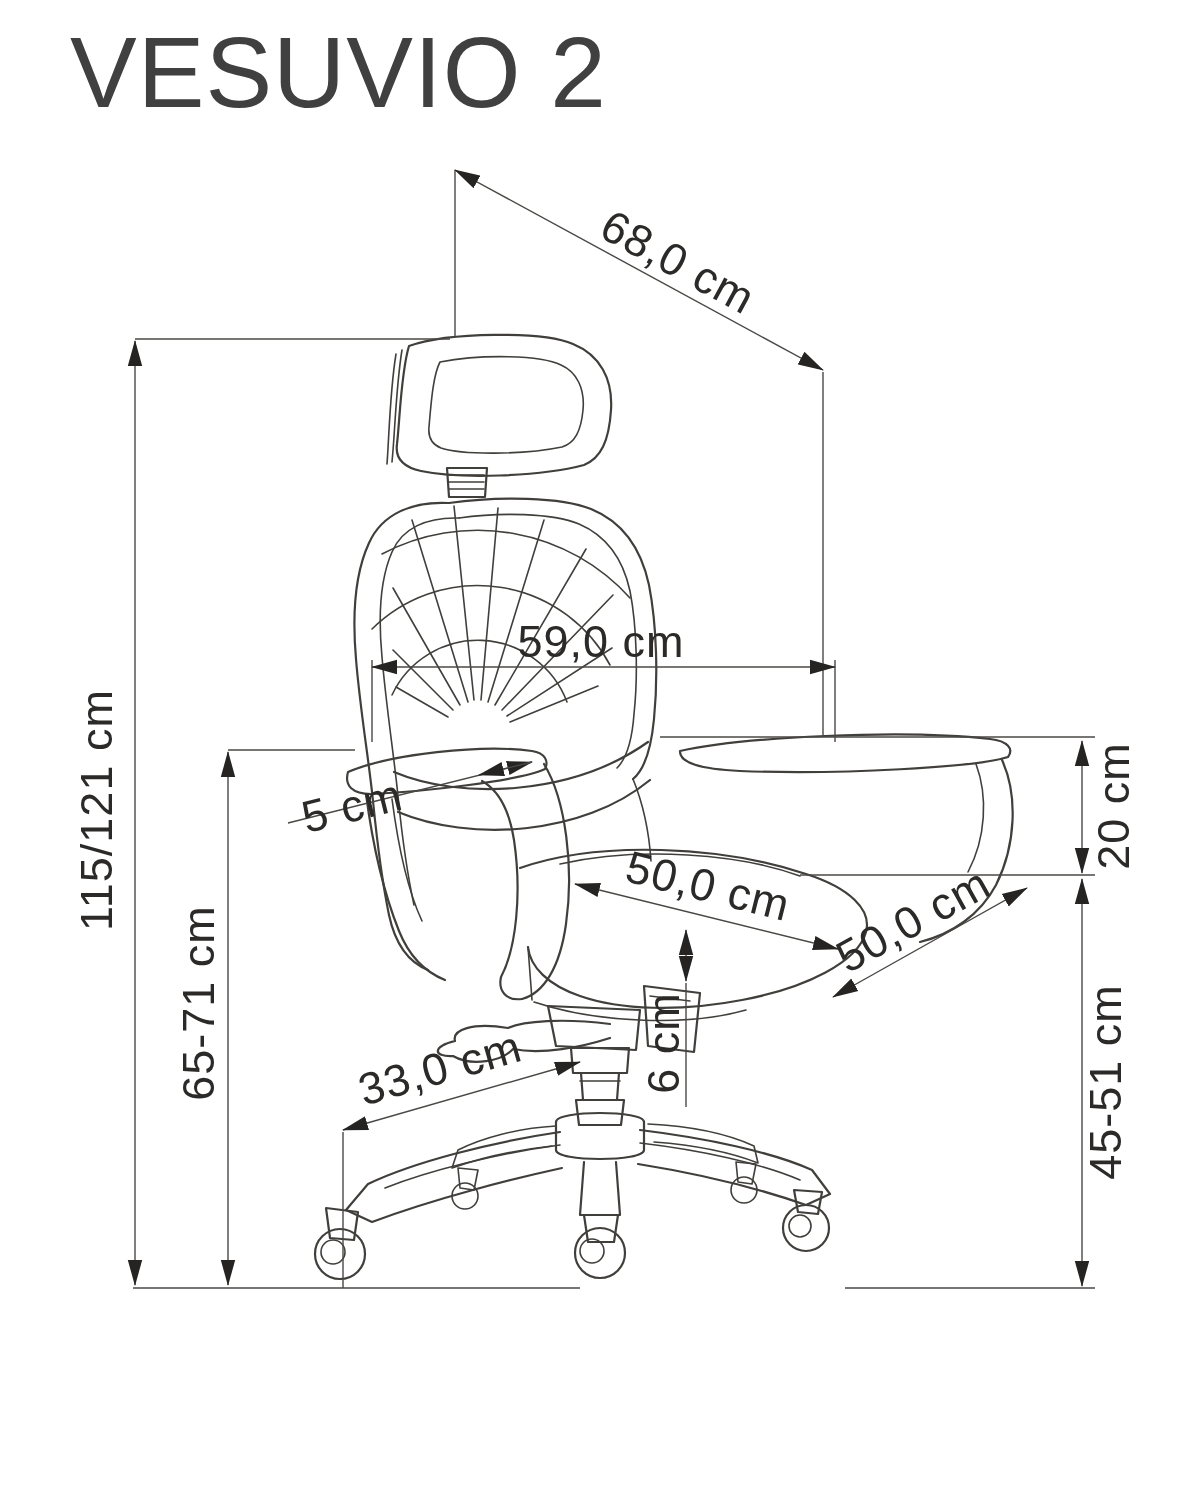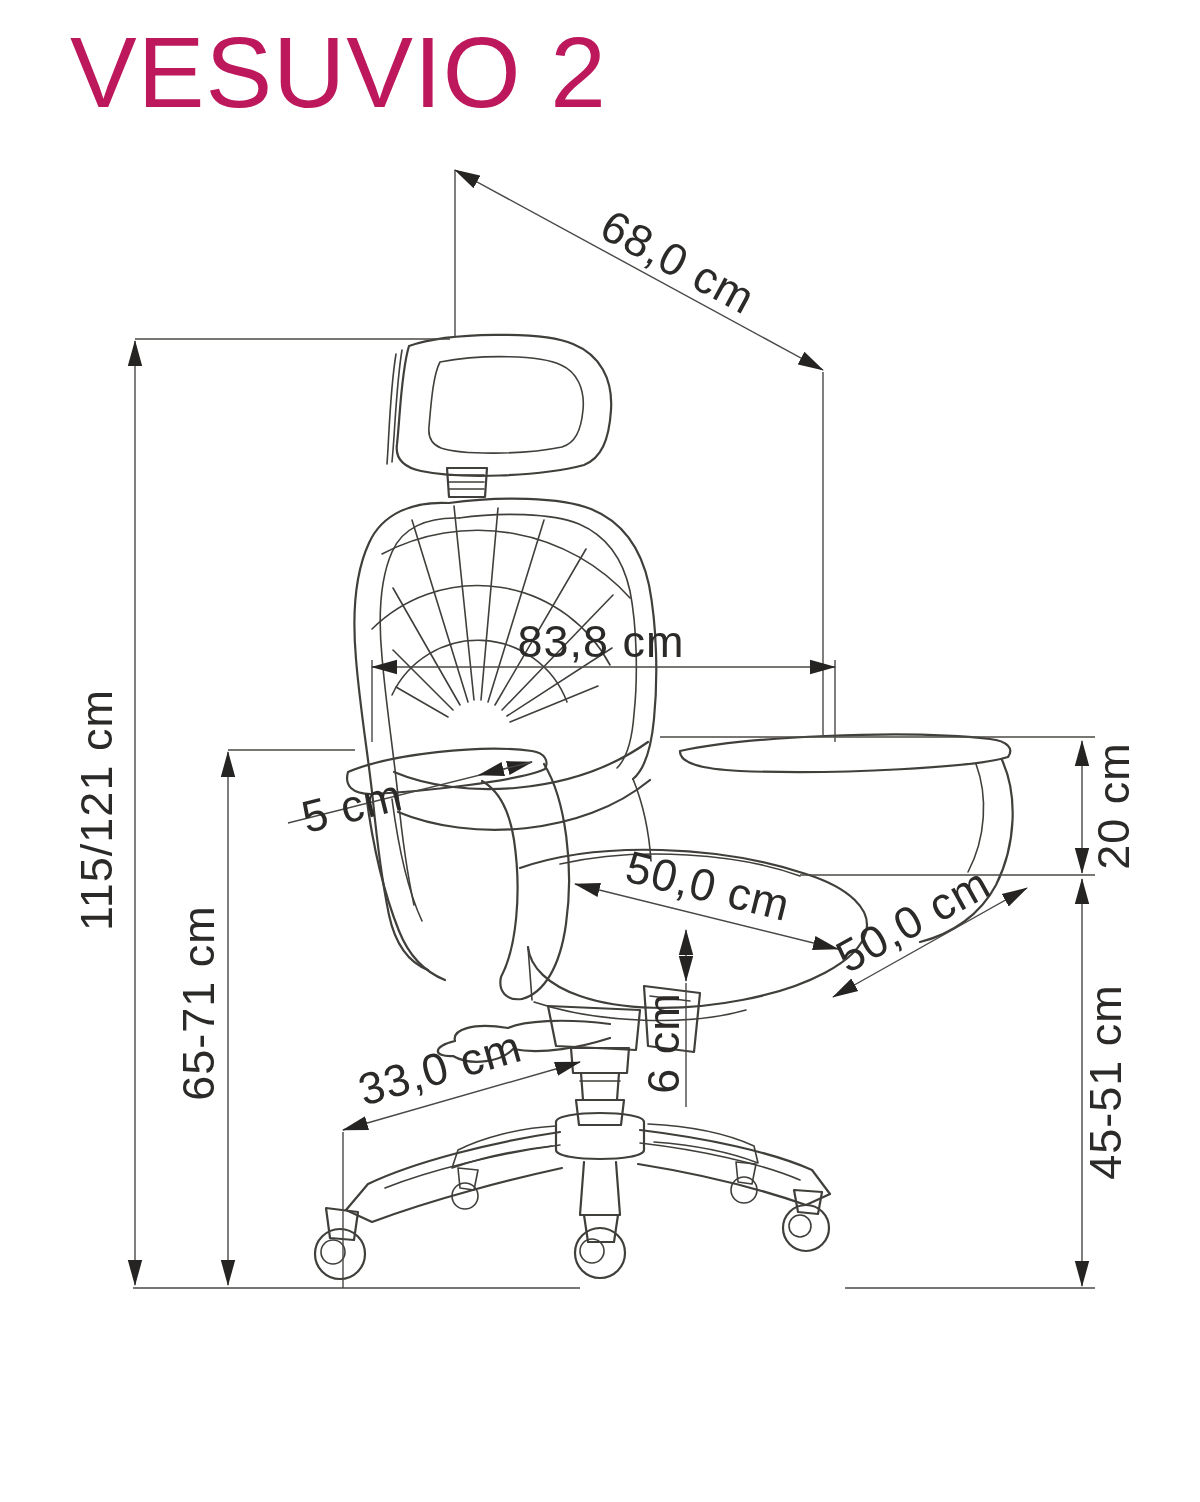--- a/index.html
+++ b/index.html
@@ -5,21 +5,21 @@
   html,body{margin:0;padding:0;}
   body{
     width:1200px;height:1502px;position:relative;overflow:hidden;
     background:#ffffff;
     font-family:"Liberation Sans", sans-serif;
   }
   .stage{position:absolute;inset:0;}
   .product-title{
     position:absolute;left:70px;top:22px;
     font-size:100px;line-height:1;letter-spacing:1px;
-    color:#be185d;white-space:nowrap;
+    color:#404040;white-space:nowrap;
   }
   .dim-label{
     position:absolute;
     font-size:45px;letter-spacing:1px;color:#2b2a28;
     white-space:nowrap;line-height:1;
     transform-origin:center center;
   }
   svg{position:absolute;left:0;top:0;}
   .chair{stroke:#413f3b;stroke-width:2.2;fill:none;stroke-linecap:round;stroke-linejoin:round;}
   .chair-thin{stroke:#413f3b;stroke-width:1.6;fill:none;stroke-linecap:round;stroke-linejoin:round;}
@@ -177,21 +177,21 @@
       <line class="dim" x1="343" y1="1130" x2="580" y2="1062" marker-start="url(#ah)" marker-end="url(#ah)"></line>
     </g>
   </svg>
 
   <div class="dim-label" style="left:96px;top:810px;transform:translate(-50%,-50%) rotate(-90deg);">115/121 cm</div>
 
   <div class="dim-label" style="left:198px;top:1003px;transform:translate(-50%,-50%) rotate(-90deg);">65-71 cm</div>
 
   <div class="dim-label" style="left:678px;top:262px;transform:translate(-50%,-50%) rotate(28.5deg);">68,0 cm</div>
 
-  <div class="dim-label" style="left:601px;top:641px;transform:translate(-50%,-50%);">83,8 cm</div>
+  <div class="dim-label" style="left:601px;top:641px;transform:translate(-50%,-50%);">59,0 cm</div>
 
   <div class="dim-label" style="left:352px;top:806px;transform:translate(-50%,-50%) rotate(-14deg);">5 cm</div>
 
   <div class="dim-label" style="left:708px;top:886px;transform:translate(-50%,-50%) rotate(14deg);">50,0 cm</div>
 
   <div class="dim-label" style="left:913px;top:920px;transform:translate(-50%,-50%) rotate(-29deg);">50,0 cm</div>
 
   <div class="dim-label" style="left:1113px;top:806px;transform:translate(-50%,-50%) rotate(-90deg);">20 cm</div>
 
   <div class="dim-label" style="left:1105px;top:1082px;transform:translate(-50%,-50%) rotate(-90deg);">45-51 cm</div>

